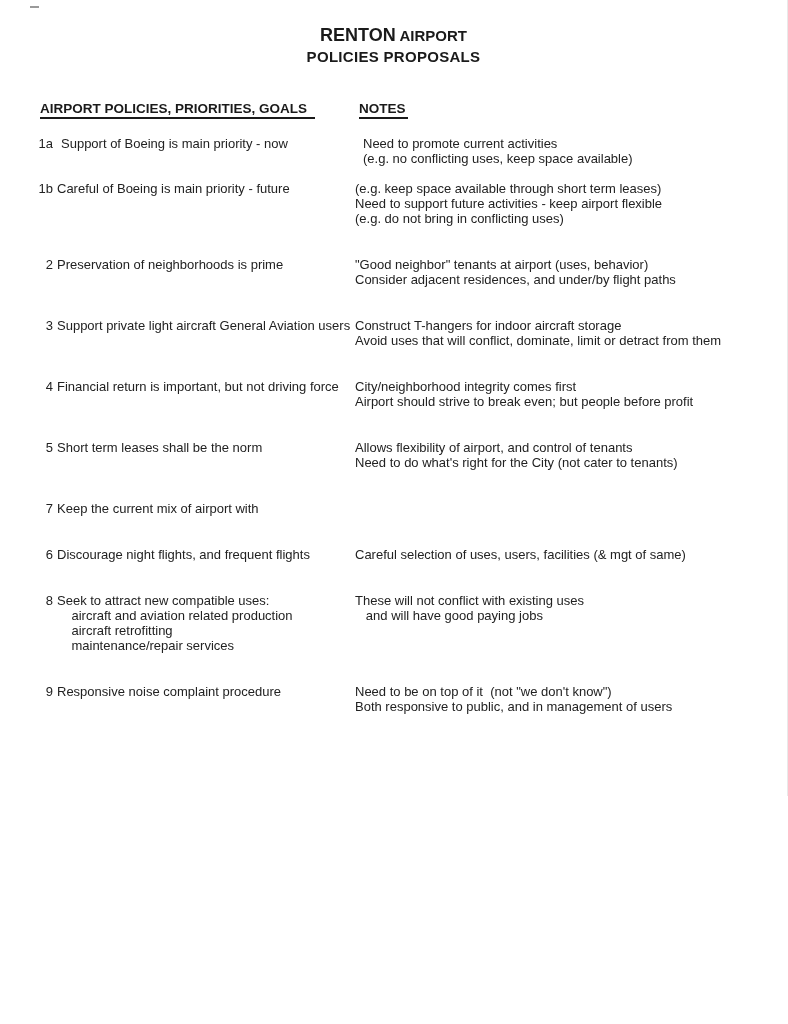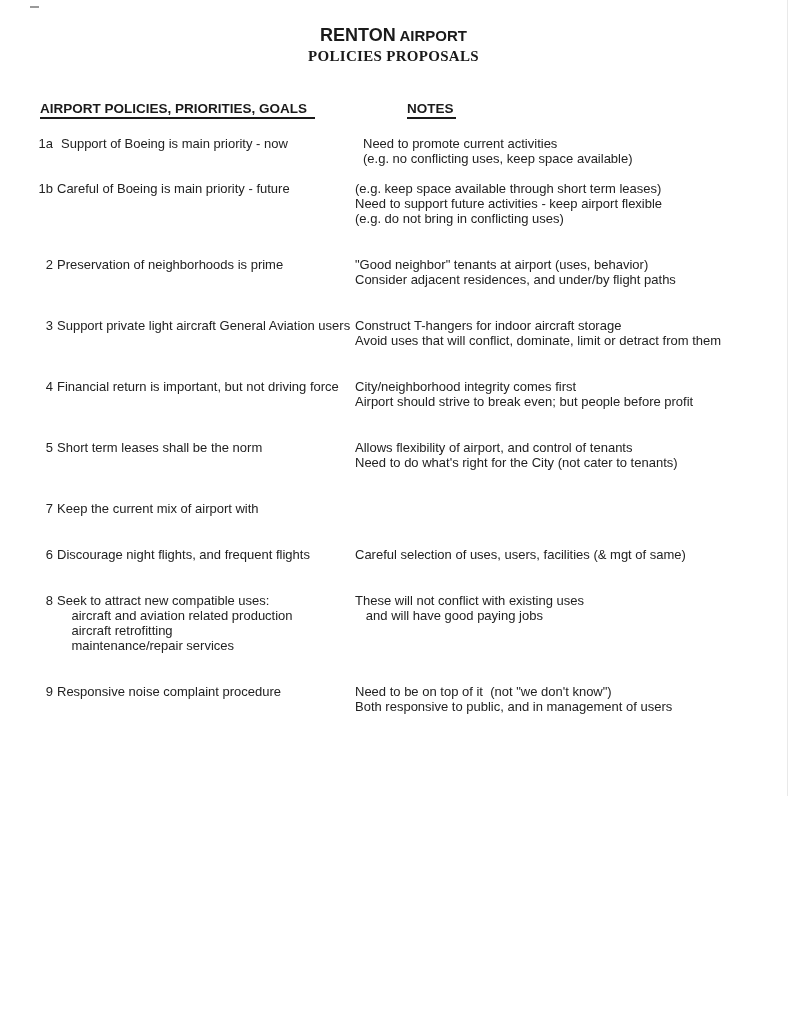--- a/index.html
+++ b/index.html
@@ -10,22 +10,22 @@
     font-family:"Liberation Sans",sans-serif;
     font-size:13px;line-height:15px;color:#222;
     overflow:hidden;
     border-right:1px solid #e9e9e9;
     box-sizing:border-box;
   }
   .scan-mark{position:absolute;left:30px;top:6px;width:9px;height:2px;background:#9a9a9a;}
   .titles{padding-top:25px;text-align:center;}
   .title-line1{font-weight:bold;font-size:18px;line-height:21px;color:#1a1a1a;}
   .title-line1 .title-sub{font-size:15px;}
-  .title-line2{font-weight:bold;font-size:15px;line-height:21px;letter-spacing:.3px;color:#1a1a1a;font-family:Liberation Serif, serif;}
-  .col-headers{display:flex;margin:34px 0 0 40px;font-weight:bold;font-size:13.5px;color:#1a1a1a;gap:48px;}
+  .title-line2{font-weight:bold;font-size:15px;line-height:21px;letter-spacing:.3px;color:#1a1a1a;}
+  .col-headers{display:flex;margin:34px 0 0 40px;font-weight:bold;font-size:13.5px;color:#1a1a1a;}
   .left-header-cell{width:319px;}
   .h-underline{display:inline-block;border-bottom:2px solid #1a1a1a;padding-bottom:1px;}
   .left-header-cell .h-underline{padding-right:8px;}
   .right-header-cell .h-underline{padding-right:2px;}
   .rows{margin-top:17px;}
   .row{
     display:grid;
     grid-template-columns:15px 294px 1fr;
     column-gap:4px;
     margin:0 10px 31px 38px;

